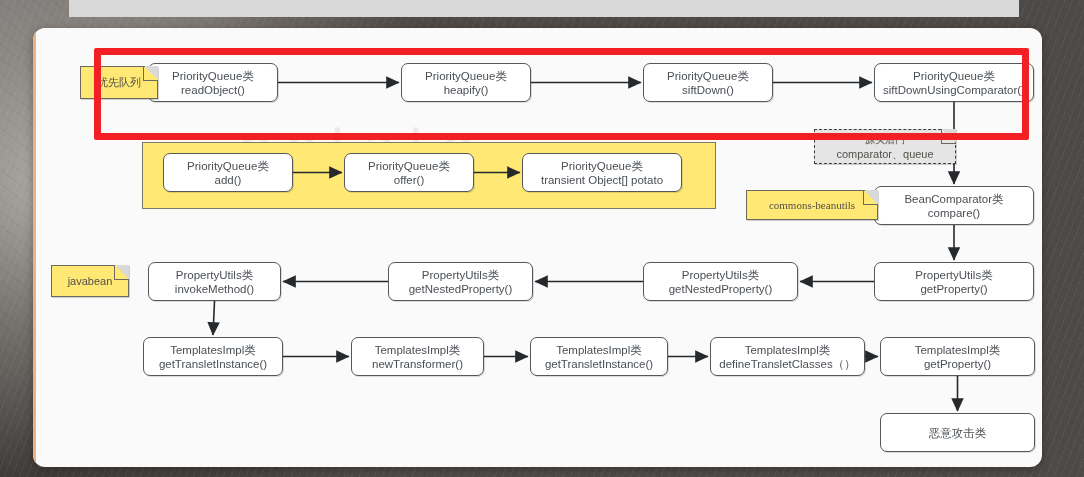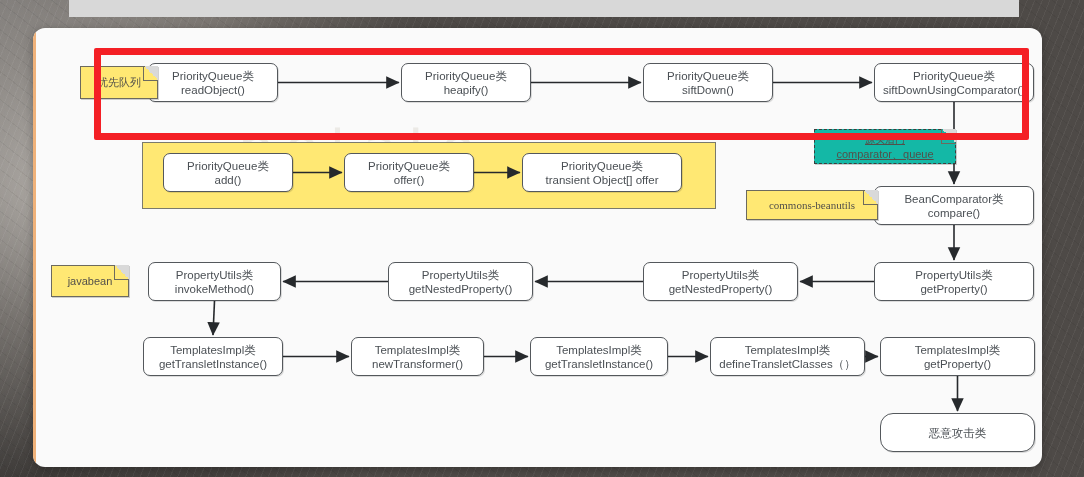--- a/index.html
+++ b/index.html
@@ -65,21 +65,21 @@
     display:flex;align-items:center;justify-content:center;
     color:#53504a;font-size:11px;
     box-shadow:1px 1px 0 rgba(0,0,0,.18);
   }
   .note .fold{
     position:absolute;right:-1px;top:-1px;width:15px;height:15px;
     background:linear-gradient(225deg,#d9d9d9 0 50%,rgba(0,0,0,0) 50%);
     border-left:1.1px solid #6c6a5e;border-bottom:1.1px solid #6c6a5e;
     box-sizing:border-box;
   }
-  .note.dashed{border:1.6px dashed #3d3d3d;background:#14b8a6;text-decoration:underline;}
+  .note.dashed{border:1.6px dashed #3d3d3d;background:#e5e5e5;}
 
   #group-box{
     position:absolute;box-sizing:border-box;
     background:#ffe873;border:1.3px solid #7a7a6c;
   }
   .zoom-rect{
     position:absolute;box-sizing:border-box;
     border:7px solid #f41f25;border-radius:2px;
     pointer-events:none;
   }
@@ -141,21 +141,21 @@
         <div class="node" style="left: 130px; top: 125px; width: 130px; height: 39px;">
           <span>PriorityQueue类</span>
           <span>add()</span>
         </div>
         <div class="node" style="left: 311px; top: 125px; width: 130px; height: 39px;">
           <span>PriorityQueue类</span>
           <span>offer()</span>
         </div>
         <div class="node" style="left: 489px; top: 125px; width: 160px; height: 39px;">
           <span>PriorityQueue类</span>
-          <span>transient Object[] offer</span>
+          <span>transient Object[] potato</span>
         </div>
         <div class="node" style="left: 841px; top: 158px; width: 160px; height: 39px;">
           <span>BeanComparator类</span>
           <span>compare()</span>
         </div>
         <div class="node" style="left: 841px; top: 234px; width: 160px; height: 39px;">
           <span>PropertyUtils类</span>
           <span>getProperty()</span>
         </div>
         <div class="node" style="left: 610px; top: 234px; width: 155px; height: 39px;">
@@ -183,21 +183,21 @@
           <span>getTransletInstance()</span>
         </div>
         <div class="node" style="left: 677px; top: 309px; width: 155px; height: 39px;">
           <span>TemplatesImpl类</span>
           <span>defineTransletClasses（）</span>
         </div>
         <div class="node" style="left: 847px; top: 309px; width: 155px; height: 39px;">
           <span>TemplatesImpl类</span>
           <span>getProperty()</span>
         </div>
-        <div class="node" style="left: 847px; top: 385px; width: 155px; height: 39px; border-radius: 13px;">
+        <div class="node" style="left: 847px; top: 385px; width: 155px; height: 39px;">
           <span>恶意攻击类</span>
         </div>
       </div>
     <div id="note-layer">
         <div class="note" style="left: 47px; top: 38px; width: 78px; height: 33px;">
           <span>优先队列</span>
           <i class="fold"></i>
         </div>
         <div class="note" style="left: 713px; top: 162px; width: 132px; height: 30px; font-family: Liberation Serif, serif;">
           <span>commons-beanutils</span>

